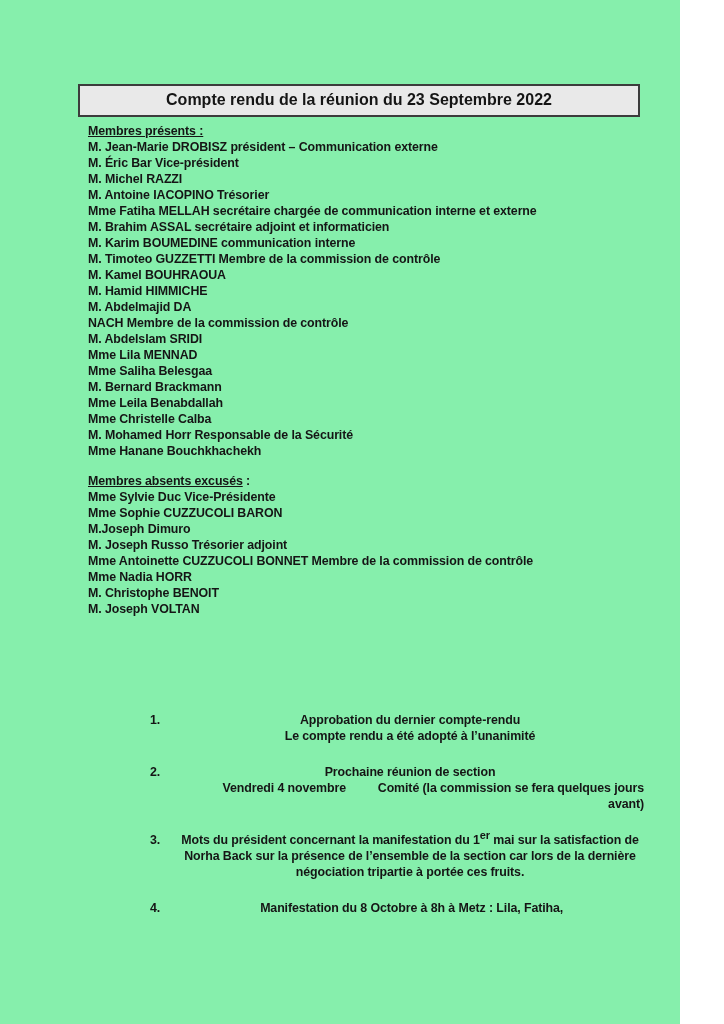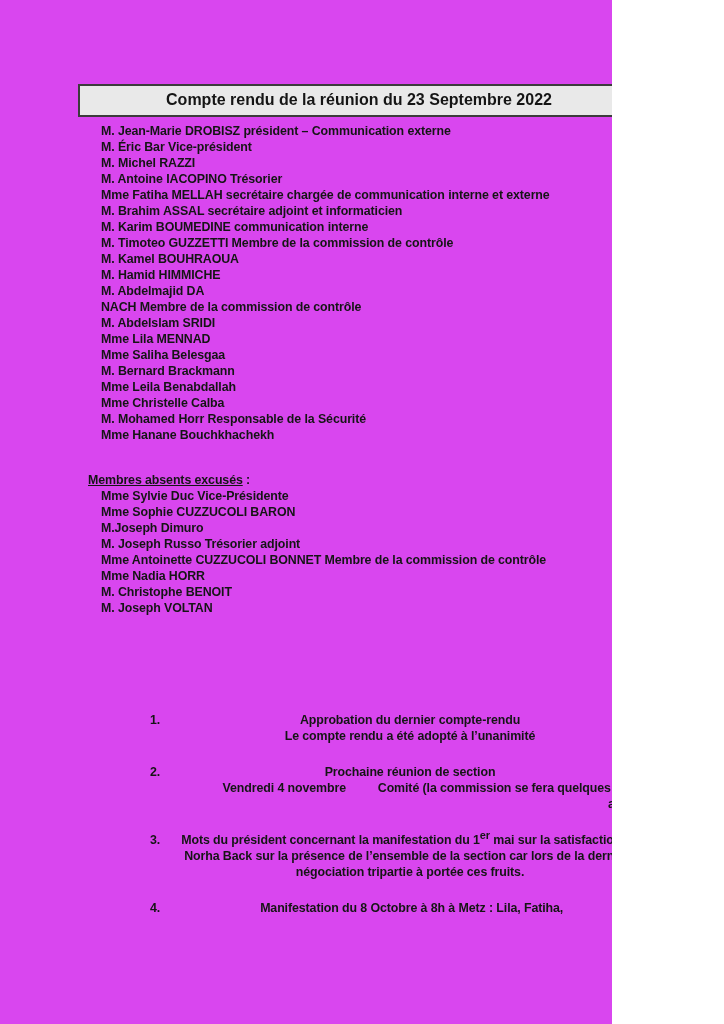--- a/index.html
+++ b/index.html
@@ -2,23 +2,23 @@
 <html lang="fr"><head>
 <meta charset="utf-8">
 <style>
   html, body {
     margin: 0;
     padding: 0;
     background: #ffffff;
   }
   .page {
     position: relative;
-    width: 612px;
+    width: 680px;
     height: 1024px;
-    background: #d946ef;
+    background: #86efac;
     font-family: "Liberation Sans", sans-serif;
     font-weight: 700;
     color: #151515;
     overflow: hidden;
   }
   .title-box {
     position: absolute;
     left: 78px;
     top: 84px;
     width: 562px;
@@ -36,24 +36,23 @@
     top: 123px;
     font-size: 12.4px;
     line-height: 16px;
     letter-spacing: -0.1px;
   }
   .section-heading .u {
     text-decoration: underline;
   }
   .member-line {
     white-space: pre;
-    margin-left: 13px;
   }
   .absent-heading {
-    margin-top: 29px;
+    margin-top: 14px;
   }
   .agenda {
     position: absolute;
     left: 150px;
     top: 712px;
     width: 500px;
     font-size: 12.4px;
     line-height: 16px;
     letter-spacing: -0.1px;
   }
@@ -89,20 +88,23 @@
 <body>
 
 <div class="page">
 
   <div class="title-box">
     <span>Compte rendu de la réunion du 23 Septembre 2022</span>
   </div>
 
   <div class="members">
 
+    <div class="section-heading">
+      <span class="u">Membres présents :</span>
+    </div>
 
     <div>
         <div class="member-line">M. Jean-Marie DROBISZ président – Communication externe</div>
         <div class="member-line">M. Éric Bar Vice-président</div>
         <div class="member-line">M. Michel RAZZI</div>
         <div class="member-line">M. Antoine IACOPINO Trésorier</div>
         <div class="member-line">Mme Fatiha MELLAH secrétaire chargée de communication interne et externe</div>
         <div class="member-line">M. Brahim ASSAL secrétaire adjoint et informaticien</div>
         <div class="member-line">M. Karim BOUMEDINE communication interne</div>
         <div class="member-line">M. Timoteo GUZZETTI Membre de la commission de contrôle</div>

